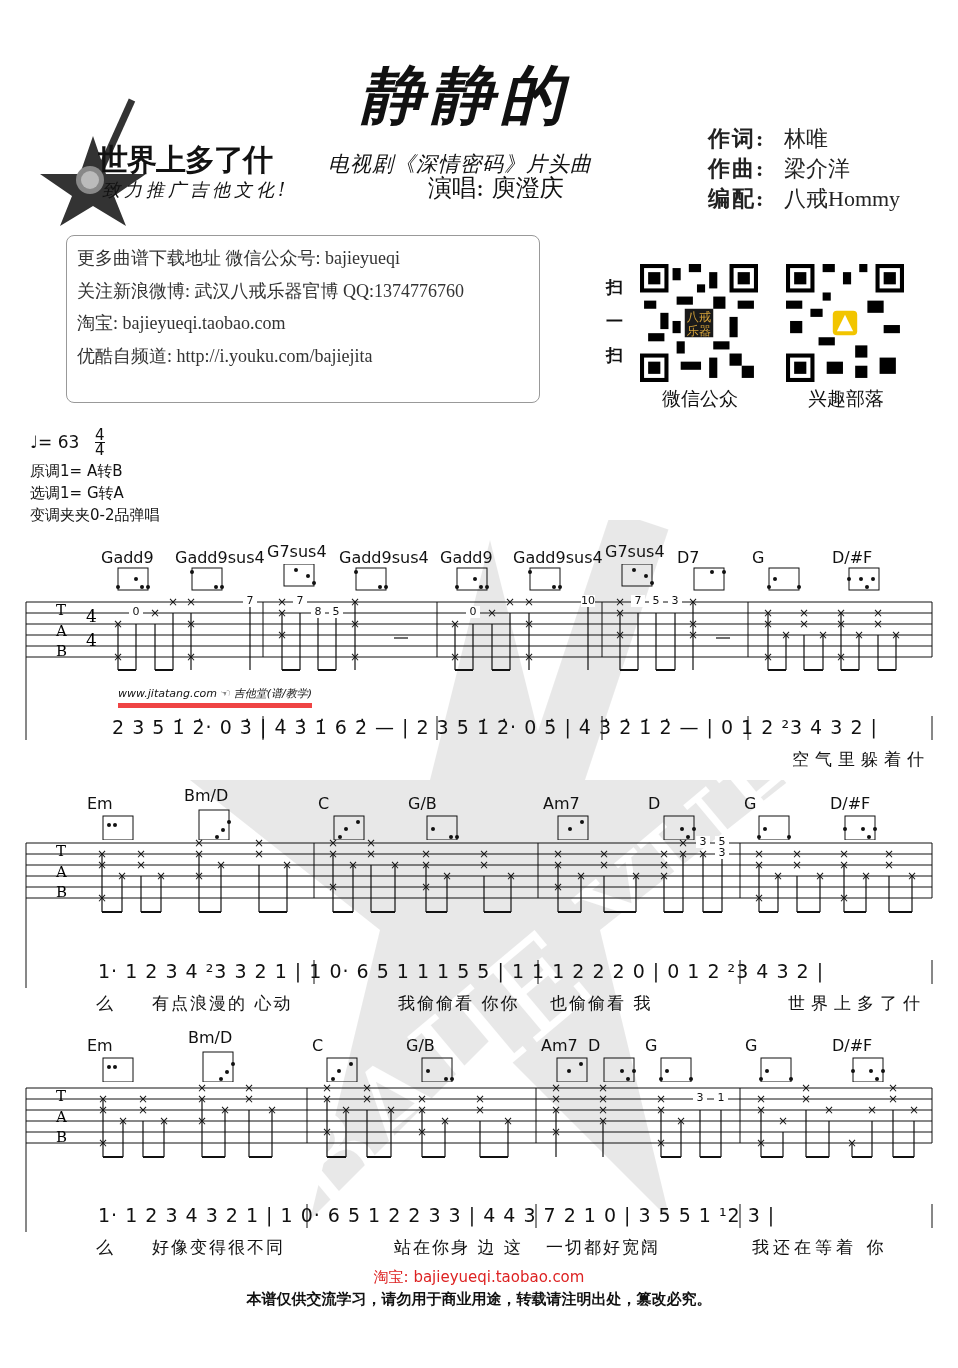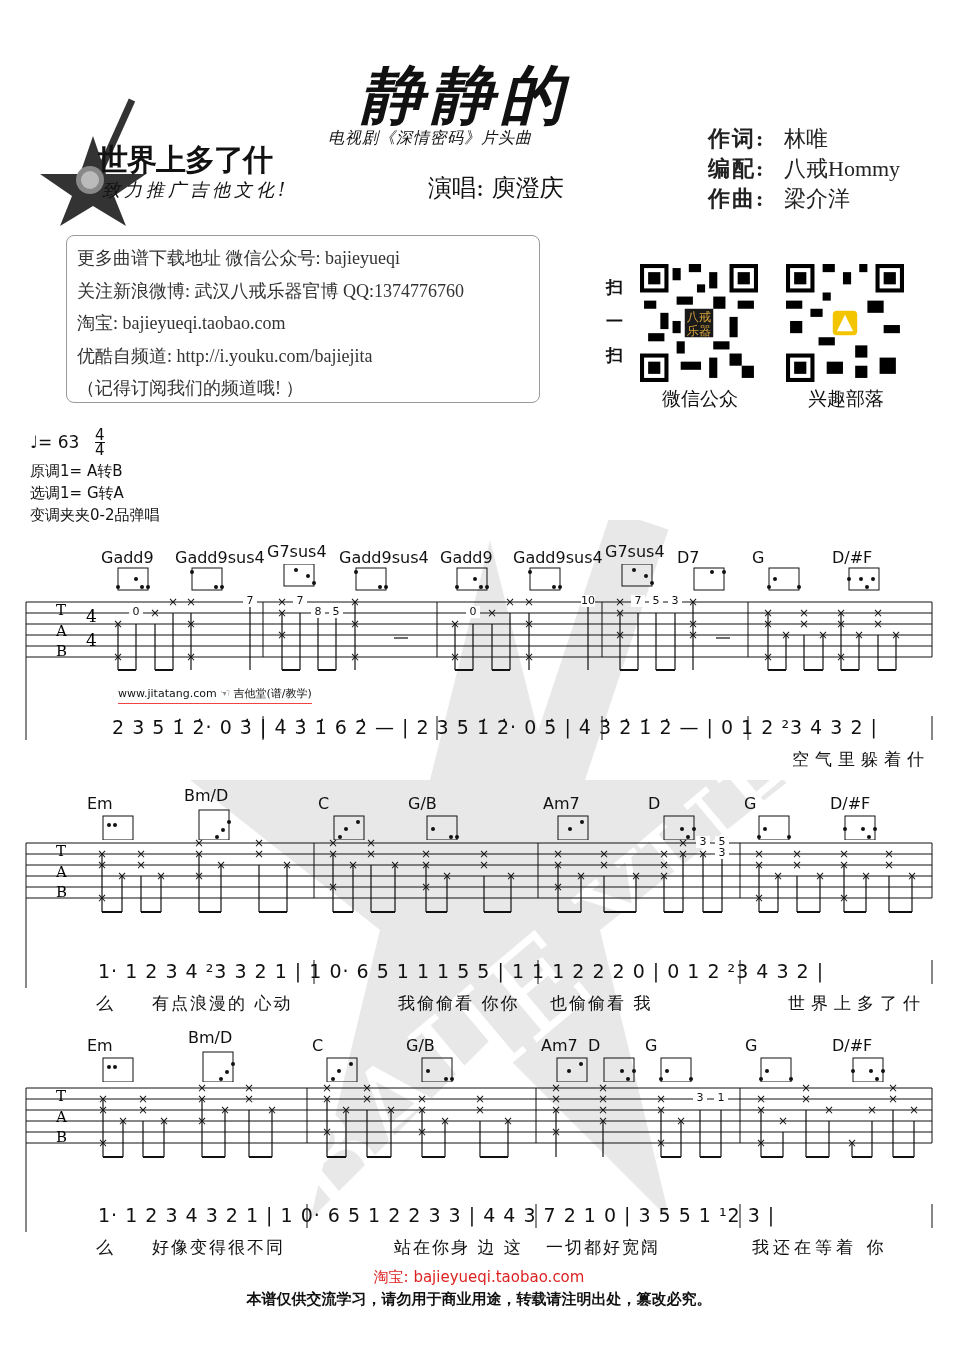--- a/index.html
+++ b/index.html
@@ -4,42 +4,42 @@
 <style>
   html, body { margin:0; padding:0; background:#fff; }
   body { width:958px; height:1368px; position:relative; overflow:hidden; font-family:"DejaVu Sans", sans-serif; color:#111; }
   .abs { position:absolute; }
   
   .wm { position:absolute; left:170px; top:520px; width:640px; height:760px; opacity:0.13; pointer-events:none; }
   
   .title { left:360px; top:52px; font-family:"DejaVu Serif", serif; font-size:64px; font-weight:bold; letter-spacing:6px; font-style:italic; }
   .brand { left:98px; top:140px; font-size:30px; font-weight:bold; letter-spacing:-1px; }
   .slogan { left:102px; top:178px; font-size:18px; font-style:italic; letter-spacing:4px; font-family:"DejaVu Serif", serif; }
-  .subtitle { left:328px; top:128px; font-size:16px; font-family:"DejaVu Serif", serif; font-style:italic; letter-spacing:1px;text-align:center; }
+  .subtitle { left:328px; top:150px; font-size:21px; font-family:"DejaVu Serif", serif; font-style:italic; letter-spacing:1px;text-align:center; }
   .singer { left:428px; top:172px; font-size:24px; font-family:"DejaVu Serif", serif; }
   .credits { left:708px; top:124px; font-family:"Liberation Serif", serif; font-size:22px; line-height:30px; color:#222; }
   .credits div span.lbl { display:inline-block; width:76px; letter-spacing:2px;font-weight:bold; }
   .infobox { left:66px; top:235px; width:474px; height:168px; border:1.5px solid #999; border-radius:8px; box-sizing:border-box; padding:6px 10px; font-family:"Liberation Serif", serif; font-size:18px; line-height:32.5px; color:#333; }
   .scan { left:606px; top:270px; font-family:"DejaVu Serif", serif; font-size:17px; width:18px; line-height:34px; font-weight:bold; }
   .qr { width:118px; height:118px; position:absolute; }
   .qr-label { position:absolute; font-family:"Liberation Serif", serif; font-size:19px; text-align:center; width:140px; }
   
   .tempo { left:30px; top:428px; font-size:17px; }
   .ts { display:inline-block; text-align:center; line-height:14px; font-size:15px; vertical-align:middle; margin-left:10px; }
   .keys { left:30px; top:460px; font-size:15px; line-height:22px; }
   
   .system { position:absolute; left:0; width:958px; }
   .chordname { position:absolute; font-size:16px; width:60px; margin-left:-30px; }
   .tabx { position:absolute; font-size:12px; line-height:12px; width:12px; text-align:center; margin-left:-6px; margin-top:-6px; }
   .tabnum { position:absolute; font-size:11px; line-height:12px; width:14px; text-align:center; margin-left:-7px; margin-top:-7px; background:#fff; }
   .notation { position:absolute; font-size:19px; white-space:nowrap; letter-spacing:1px; }
   .lyric { position:absolute; font-size:17px; white-space:nowrap; letter-spacing:6px;text-align:right; }
   .footer-tb { left:0; width:958px; top:1268px; text-align:center; color:#d22; font-size:15px; }
   .footer-note { left:0; width:958px; top:1290px; text-align:center; font-size:15px; font-weight:bold; }
-  .jitatang { left:118px; top:686px; font-size:11px; border-bottom:1px solid #ef4444; padding-bottom:2px; }
+  .jitatang { left:118px; top:686px; font-size:11px; font-style:italic; border-bottom:5px solid #ef4444; padding-bottom:2px; }
 </style>
 </head>
 <body>
 
 <svg class="wm" viewBox="0 0 640 760">
   <polygon points="320,20 380,260 620,260 430,410 500,700 320,520 140,700 210,410 20,260 260,260" fill="#555"></polygon>
   <line x1="470" y1="0" x2="330" y2="420" stroke="#555" stroke-width="60"></line>
   <text x="60" y="560" font-size="120" fill="#fff" font-family="DejaVu Serif" transform="rotate(-40 300 500)">BAJIE YUEQI</text>
 </svg>
 
@@ -51,30 +51,29 @@
   <circle cx="52" cy="84" r="14" fill="#888"></circle>
   <circle cx="52" cy="84" r="9" fill="#bbb"></circle>
 </svg>
 <div class="abs brand">世界上多了什</div>
 <div class="abs slogan">致力推广吉他文化!</div>
 <div class="abs subtitle">电视剧《深情密码》片头曲</div>
 <div class="abs singer">演唱: 庾澄庆</div>
 
 <div class="abs credits">
   <div><span class="lbl">作词:</span><span>林唯</span></div>
+  <div><span class="lbl">作曲:</span><span>梁介洋</span></div>
   <div><span class="lbl">编配:</span><span>八戒Hommy</span></div>
-  <div><span class="lbl">作曲:</span><span>梁介洋</span></div>
 </div>
 
 <div class="abs infobox">
   <div>更多曲谱下载地址 微信公众号: bajieyueqi</div>
   <div>关注新浪微博: 武汉八戒乐器官博 QQ:1374776760</div>
   <div>淘宝: bajieyueqi.taobao.com</div>
   <div>优酷自频道: http://i.youku.com/bajiejita</div>
-  <div>（记得订阅我们的频道哦! ）</div>
 </div>
 
 <div class="abs scan">扫一扫</div>
 
 <svg class="qr" style="left:640px;top:264px" viewBox="0 0 29 29">
   <rect width="29" height="29" fill="#fff"></rect>
   <g fill="#000">
     <rect x="0" y="0" width="7" height="7"></rect>
       <rect x="1" y="1" width="5" height="5" fill="#fff"></rect>
       <rect x="2" y="2" width="3" height="3"></rect>

